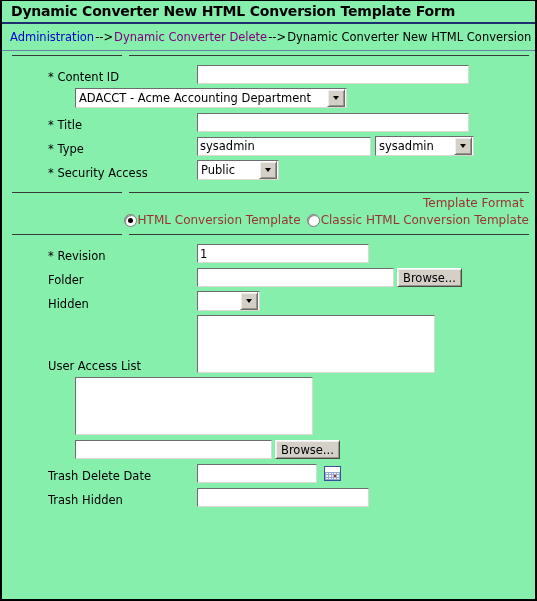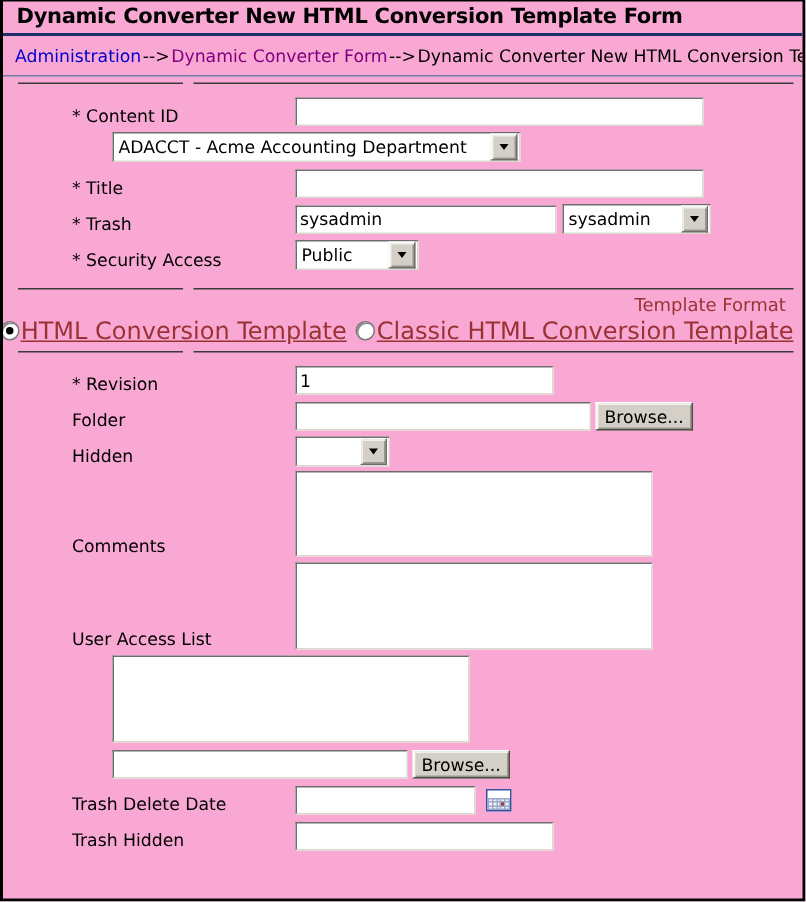--- a/index.html
+++ b/index.html
@@ -10,21 +10,21 @@
   body {
     font-family: "DejaVu Sans", "Liberation Sans", sans-serif;
     font-size: 11px;
     color: #000000;
   }
   .page {
     position: relative;
     width: 537px;
     height: 601px;
     box-sizing: border-box;
-    background: #f9a8d4;
+    background: #86efac;
     border-left: 2px solid #000000;
     border-right: 2px solid #000000;
     border-top: 1px solid #000000;
     border-bottom: 2px solid #000000;
     overflow: hidden;
   }
 
   
   .title-bar {
     padding: 2px 0 3px 9px;
@@ -194,24 +194,23 @@
     color: #993333;
     font-size: 12px;
   }
   .tf-row {
     min-height: 33px;
     flex-direction: column;
   }
   .radio-group {
     display: flex;
     align-items: center;
-    font-size: 16px;
+    font-size: 12px;
     color: #993333;
     white-space: nowrap;
-    text-decoration: underline;
   }
   .radio {
     width: 11px;
     height: 11px;
     border-radius: 50%;
     background: #ffffff;
     border: 1px solid #7a7a7a;
     box-shadow: inset 1px 1px 0 #8a8a8a;
     display: inline-flex;
     align-items: center;
@@ -264,21 +263,21 @@
 </head>
 <body>
 
 <div class="page">
 
   <div class="title-bar">
     <div class="title-text">Dynamic Converter New HTML Conversion Template Form</div>
   </div>
 
   <div class="breadcrumb">
-    <span class="crumb-link">Administration</span><span class="crumb-sep">--&gt;</span><span class="crumb-link visited">Dynamic Converter Form</span><span class="crumb-sep">--&gt;</span><span class="crumb-current">Dynamic Converter New HTML Conversion Template Form</span>
+    <span class="crumb-link">Administration</span><span class="crumb-sep">--&gt;</span><span class="crumb-link visited">Dynamic Converter Delete</span><span class="crumb-sep">--&gt;</span><span class="crumb-current">Dynamic Converter New HTML Conversion Template Form</span>
   </div>
 
   <div class="form-area">
 
     <div class="rule">
       <div class="seg-a"></div>
         <div class="seg-gap"></div>
         <div class="seg-b"></div>
     </div>
 
@@ -301,21 +300,21 @@
     </div>
 
     <div class="row">
       <div class="lbl">* Title</div>
       <div class="fld">
         <input class="txt" type="text" style="width: 272px;" value="">
       </div>
     </div>
 
     <div class="row">
-      <div class="lbl">* Trash</div>
+      <div class="lbl">* Type</div>
       <div class="fld">
         <input class="txt" type="text" style="width: 174px;" value="sysadmin">
         <div class="sel" style="width:99px;margin-left:4px">
           <span class="sel-val">sysadmin</span>
           <span class="arrow-btn">
               <span class="arrow-glyph"></span>
             </span>
         </div>
       </div>
     </div>
@@ -378,26 +377,20 @@
       <div class="fld">
         <div class="sel" style="width:63px">
           <span class="sel-val"></span>
           <span class="arrow-btn">
               <span class="arrow-glyph"></span>
             </span>
         </div>
       </div>
     </div>
 
-    <div class="row" style="min-height:60px">
-      <div class="lbl">Comments</div>
-      <div class="fld" style="align-items:center">
-        <textarea class="ta" style="width: 238px; height: 57px;"></textarea>
-      </div>
-    </div>
 
     <div class="row" style="min-height:62px">
       <div class="lbl">User Access List</div>
       <div class="fld" style="align-items:center">
         <textarea class="ta" style="width: 238px; height: 58px;"></textarea>
       </div>
     </div>
 
     <div class="row" style="min-height:62px">
       <div class="fld" style="align-items:center">

